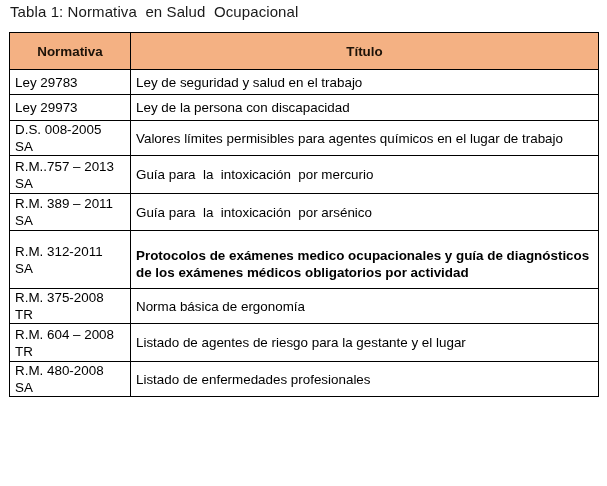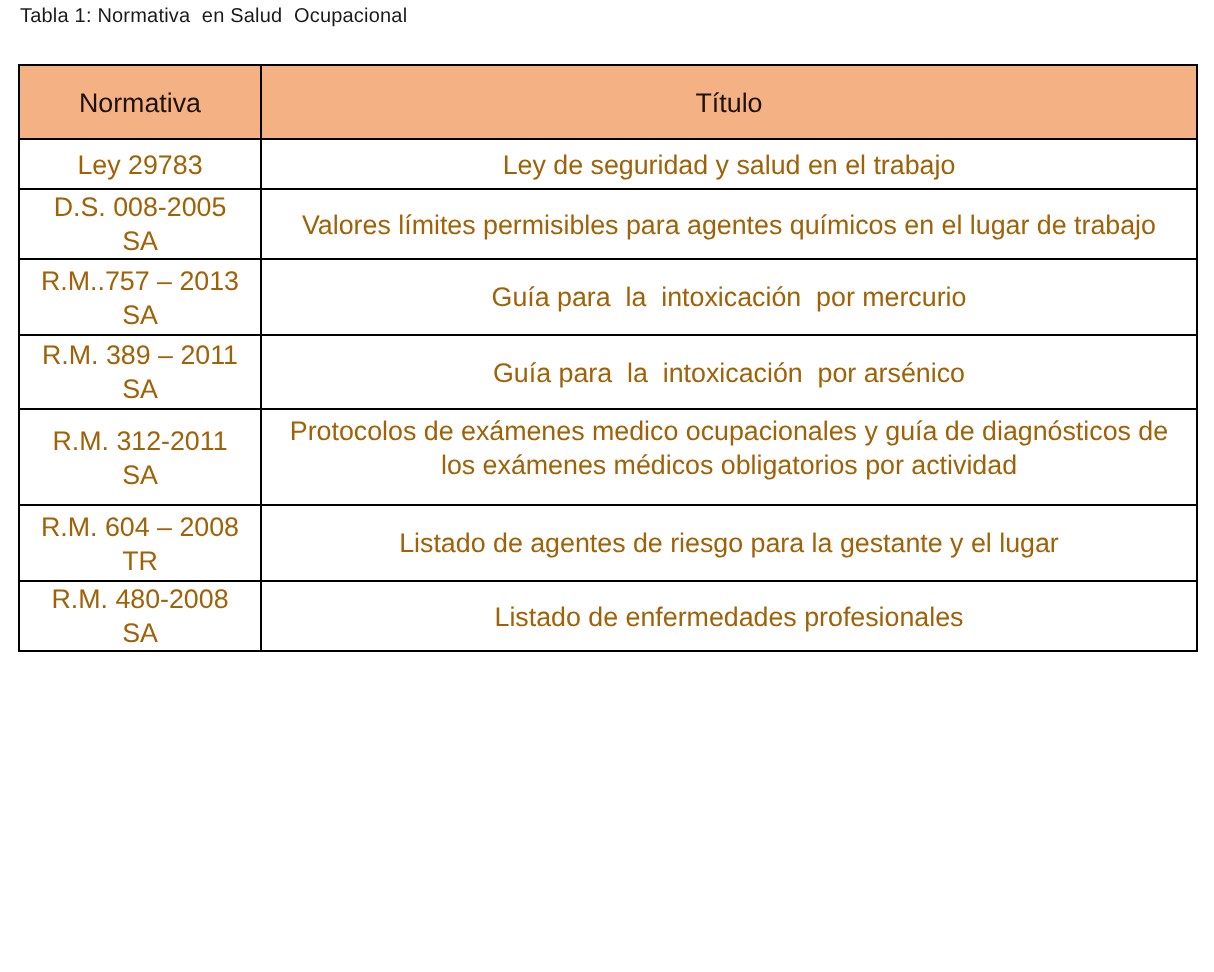--- a/index.html
+++ b/index.html
@@ -12,21 +12,21 @@
       height: 486px;
       position: relative;
       overflow: hidden;
       font-family: "Liberation Sans", "DejaVu Sans", sans-serif;
       color: #111111;
     }
     .caption {
       position: absolute;
       left: 10px;
       top: 3px;
-      font-size: 10px;
+      font-size: 15px;
       letter-spacing: 0.1px;
       color: #1a1a1a;
       white-space: pre;
     }
     table.norm {
       position: absolute;
       left: 9px;
       top: 32px;
       width: 589px;
       border-collapse: collapse;
@@ -37,41 +37,42 @@
     table.norm col.c2 { width: 468px; }
     table.norm th, table.norm td {
       border: 1.3px solid #000000;
       padding: 0 5px;
       vertical-align: middle;
       line-height: 17px;
       overflow: hidden;
     }
     table.norm th {
       background: #F4B183;
-      font-weight: normal;
+      font-weight: bold;
       text-align: center;
       height: 36px;
       color: #1c1208;
       font-size: 13.4px;
       margin-top: 41px;
     }
     table.norm td {
-      text-align: center;
-      color: #a16207;
+      text-align: left;
+      color: #000000;
       margin-top: 28px;
     }
     table.norm td.code {
       white-space: pre-wrap;
     }
     table.norm td.title {
       white-space: pre-wrap;
     }
     table.norm td.title.top {
       vertical-align: top;
-      padding-top: 2px;
+      padding-top: 16px;
+      font-weight: bold;
     }
   </style>
 </head>
 <body>
 
 <div class="caption">Tabla 1: Normativa  en Salud  Ocupacional</div>
 
 <table class="norm">
   <colgroup>
     <col class="c1">
@@ -82,34 +83,42 @@
       <th>Normativa</th>
       <th>Título</th>
     </tr>
   </thead>
   <tbody>
     <tr style="height:25px">
       <td class="code">Ley 29783</td>
       <td class="title">Ley de seguridad y salud en el trabajo</td>
     </tr>
     <tr style="height:26px">
+      <td class="code">Ley 29973</td>
+      <td class="title">Ley de la persona con discapacidad</td>
+    </tr>
+    <tr style="height:26px">
       <td class="code">D.S. 008-2005  SA</td>
       <td class="title">Valores límites permisibles para agentes químicos en el lugar de trabajo</td>
     </tr>
     <tr style="height:38px">
       <td class="code">R.M..757 – 2013 SA</td>
       <td class="title">Guía para  la  intoxicación  por mercurio</td>
     </tr>
     <tr style="height:37px">
       <td class="code">R.M. 389 – 2011 SA</td>
       <td class="title">Guía para  la  intoxicación  por arsénico</td>
     </tr>
-    <tr style="height:48px">
+    <tr style="height:58px">
       <td class="code">R.M. 312-2011  SA</td>
       <td class="title top">Protocolos de exámenes medico ocupacionales y guía de diagnósticos de los exámenes médicos obligatorios por actividad</td>
+    </tr>
+    <tr style="height:26px">
+      <td class="code">R.M. 375-2008  TR</td>
+      <td class="title">Norma básica de ergonomía</td>
     </tr>
     <tr style="height:38px">
       <td class="code">R.M. 604 – 2008 TR</td>
       <td class="title">Listado de agentes de riesgo para la gestante y el lugar</td>
     </tr>
     <tr style="height:26px">
       <td class="code">R.M. 480-2008  SA</td>
       <td class="title">Listado de enfermedades profesionales</td>
     </tr>
 

